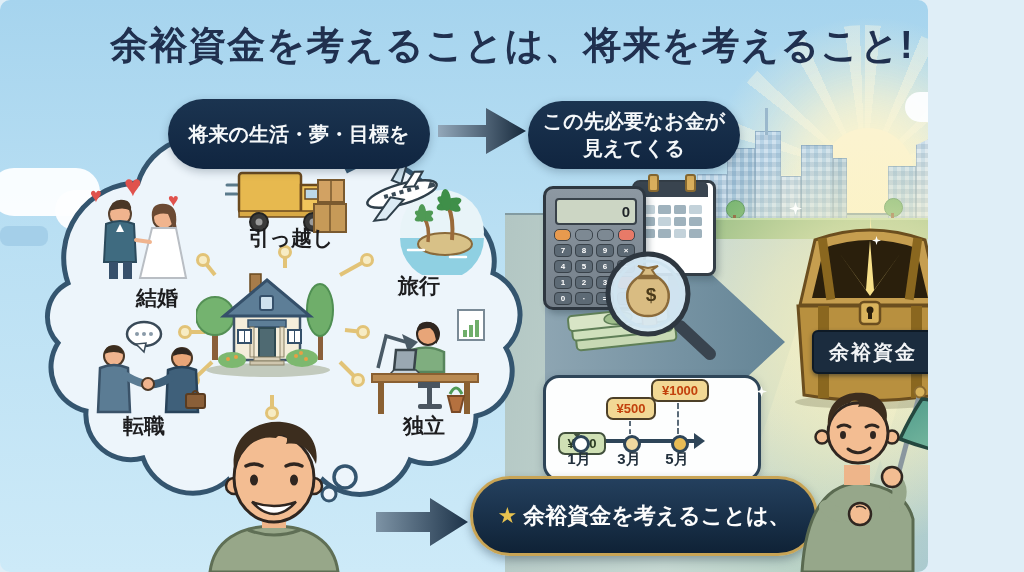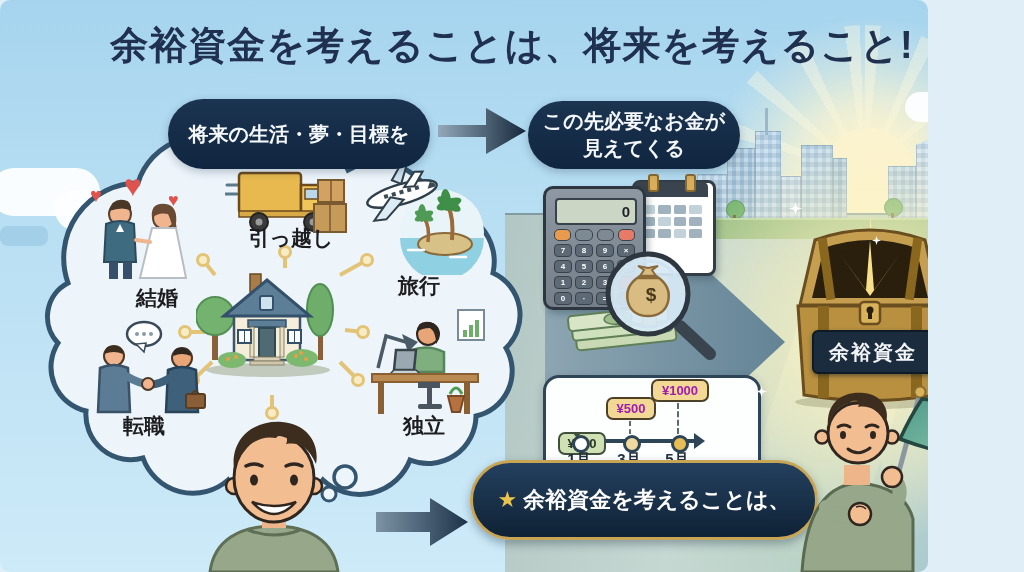--- a/index.html
+++ b/index.html
@@ -42,39 +42,39 @@
     background:linear-gradient(90deg,#7d93a5,#1d3349);
     clip-path:polygon(0px 16px,54px 16px,54px 2px,92px 26px,54px 50px,54px 36px,0px 36px);}
   
   .title{left:0;top:20px;width:1024px;text-align:center;z-index:41;
     font-size:38px;font-weight:800;color:#20304f;letter-spacing:1px;}
   .pill{background:linear-gradient(180deg,#1b3450,#102540);border-radius:36px;z-index:40;
     display:flex;flex-direction:column;align-items:center;justify-content:center;
     color:#f5f8fa;font-weight:700;text-align:center;box-shadow:0 3px 8px rgba(20,40,60,.25);}
   .pill1{left:168px;top:99px;width:262px;height:70px;font-size:20px;line-height:1.35;gap:39px;}
   .pill2{left:528px;top:101px;width:212px;height:68px;font-size:20px;line-height:1.35;}
-  .conclusion{left:470px;top:460px;width:342px;height:74px;border-radius:40px;z-index:35;
+  .conclusion{left:470px;top:476px;width:342px;height:74px;border-radius:40px;z-index:35;
     background:linear-gradient(180deg,#24405e,#0f2236);border:3px solid #c8a455;
     display:flex;flex-direction:column;align-items:center;justify-content:center;
     box-shadow:0 4px 10px rgba(20,40,60,.35);}
   .conc-line1{font-size:22px;font-weight:800;color:#fdfdfd;white-space:nowrap;}
   .conc-star{color:#e8c34f;margin-right:6px;}
   .conc-line2{font-size:21px;font-weight:800;color:#d9b35c;white-space:nowrap;}
   
   .cloud-label{z-index:23;text-align:center;font-weight:900;color:#1d1d1f;font-size:21px;}
   
   .timeline-box{left:543px;top:375px;width:212px;height:100px;z-index:17;background:#fdfefe;
     border:3.5px solid #2e4558;border-radius:16px;box-shadow:0 3px 8px rgba(30,50,70,.25);}
   .tl-line{left:563px;top:439px;width:132px;height:3.5px;background:#2e4558;z-index:18;}
   .tl-head{left:694px;top:433px;width:0;height:0;z-index:18;
     border-left:11px solid #2e4558;border-top:8px solid transparent;border-bottom:8px solid transparent;}
   .tl-dot{width:12px;height:12px;border-radius:50%;border:3px solid #2e4558;z-index:19;background:#fff;}
   .tl-tag{z-index:19;border-radius:7px;text-align:center;font-size:13px;font-weight:800;line-height:19px;}
   .tag-green{background:#cfe0b4;border:2.5px solid #41503c;color:#2a3a22;}
-  .tag-gold{background:#f2d894;border:2.5px solid #4d4028;color:#a21caf;}
+  .tag-gold{background:#f2d894;border:2.5px solid #4d4028;color:#c2410c;}
   .tl-tail{width:0;height:0;border-left:5px solid transparent;border-right:5px solid transparent;z-index:19;}
   .tl-dash{width:0;border-left:2px dashed #5a6a78;z-index:18;}
   .tl-month{z-index:19;font-size:15px;font-weight:800;color:#22303c;text-align:center;width:30px;}
   
   .calc{left:543px;top:186px;width:97px;height:118px;z-index:15;border:3px solid #2e3740;border-radius:10px;
     background:linear-gradient(180deg,#8d98a2,#747f89);box-shadow:3px 4px 6px rgba(30,50,60,.3);}
   .calc-screen{left:9px;top:9px;width:73px;height:23px;background:#ccd6c4;border:2px solid #39424a;border-radius:4px;
     font-size:15px;font-weight:800;color:#1f2428;text-align:right;line-height:23px;padding-right:5px;}
   .calc-toprow{left:8px;top:40px;width:81px;display:flex;gap:4px;}
   .calc-cbtn{width:17px;height:10px;border-radius:5px;border:1.5px solid #39424a;}

